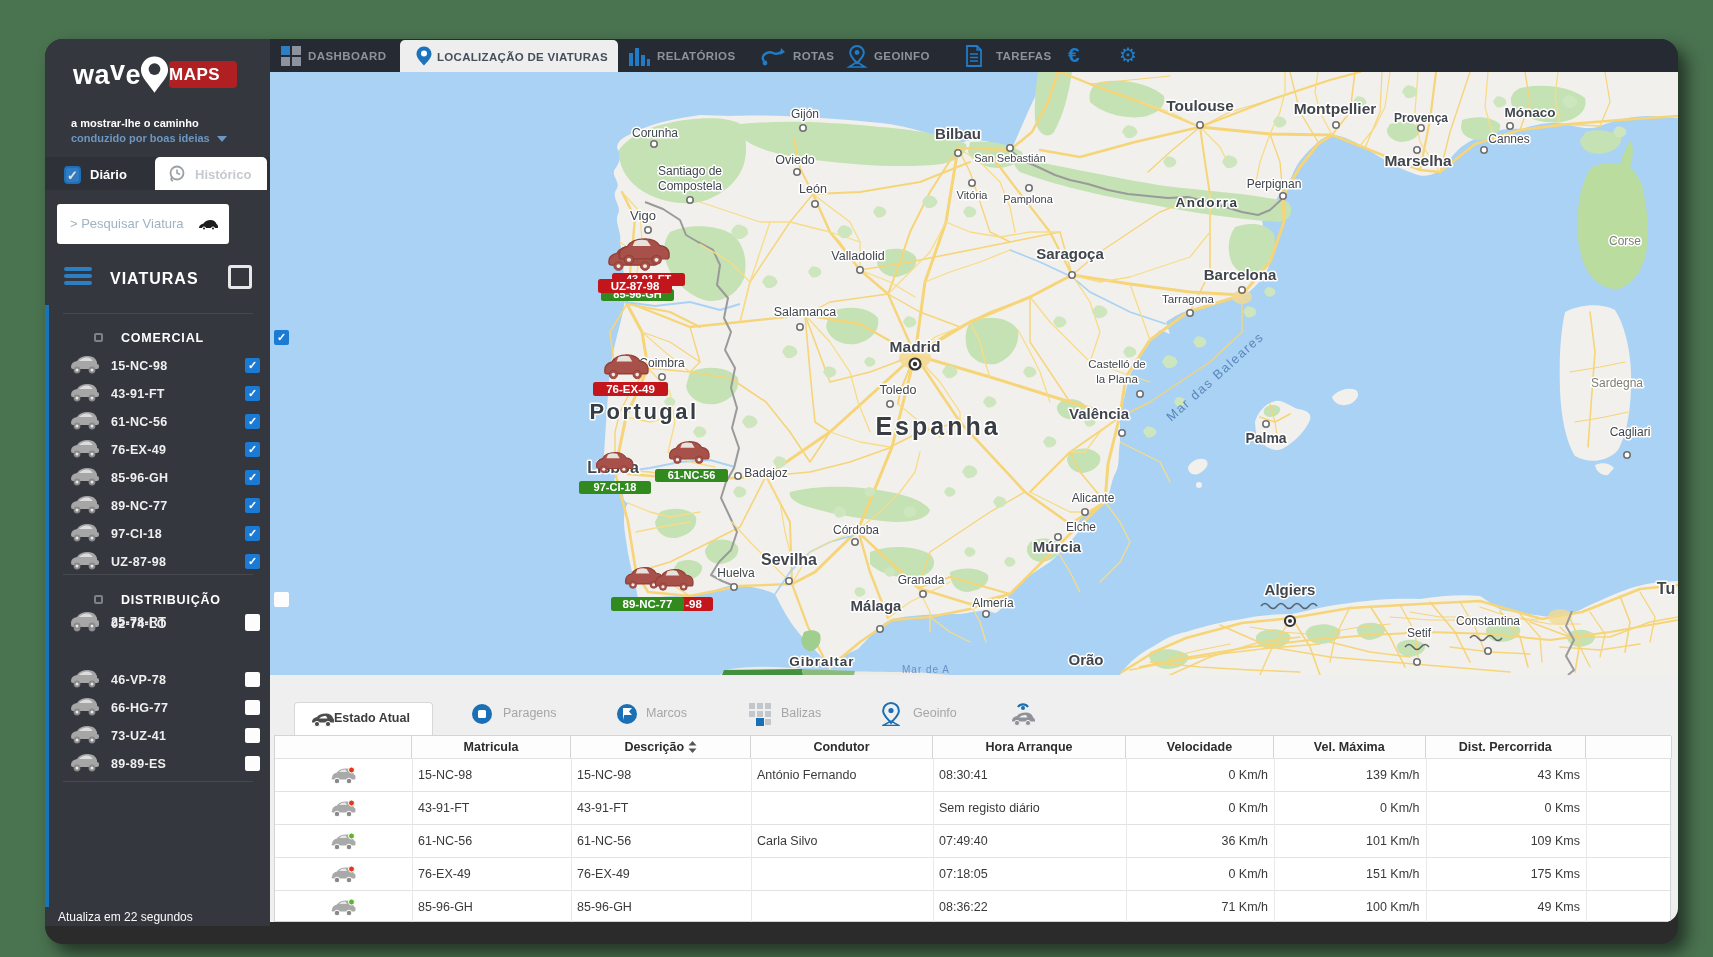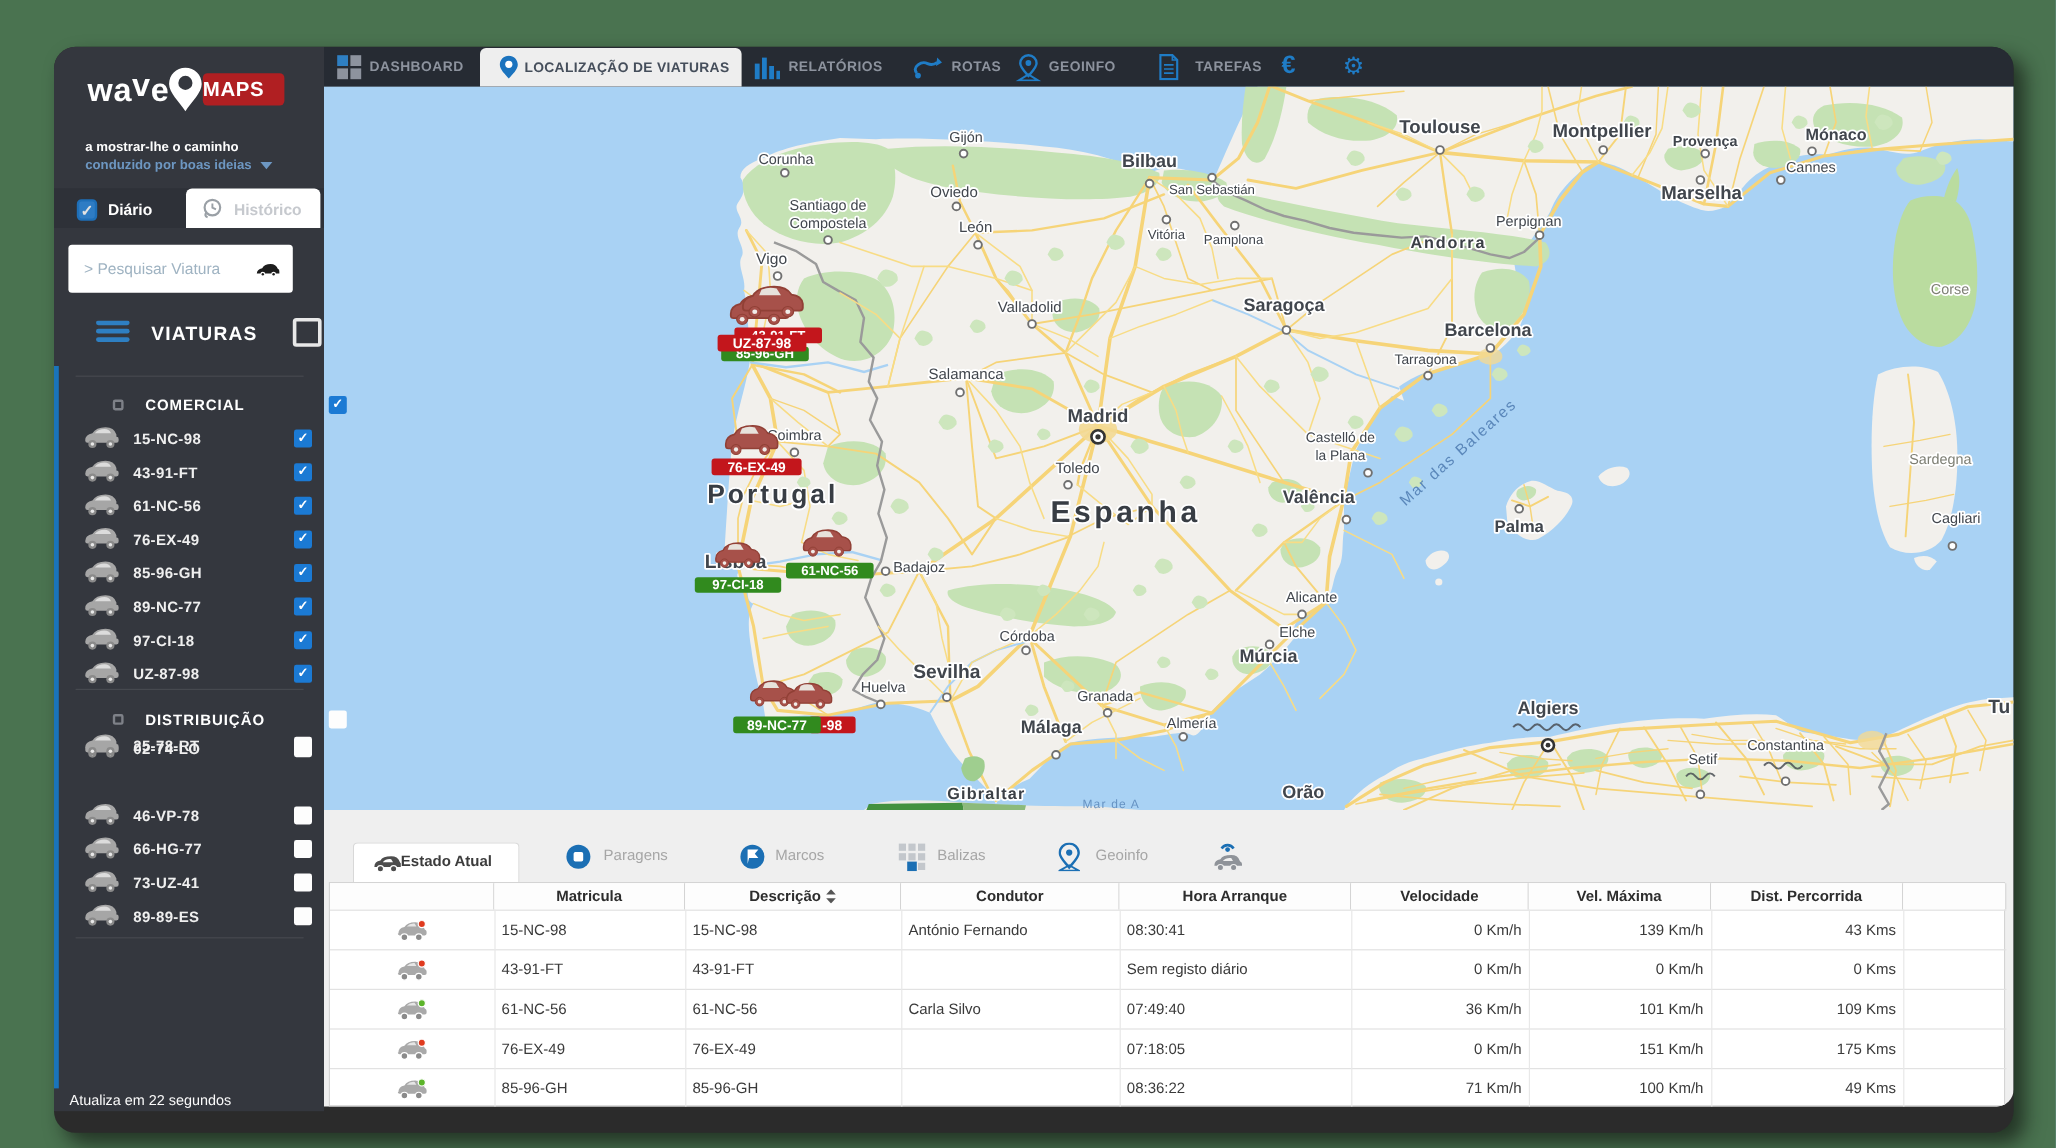--- a/index.html
+++ b/index.html
@@ -13,23 +13,23 @@
 #pin { position:absolute; left:95px; top:16px; }
 #mapsbox { position:absolute; left:124px; top:22px; width:68px; height:27px; background:#b01f22; border-radius:4px; color:#fff; font-weight:bold; font-size:17px; line-height:27px; letter-spacing:0.5px; }
 #tag1 { position:absolute; left:26px; top:78px; color:#fdfdfd; font-size:11px; font-weight:bold; }
 #tag2 { position:absolute; left:26px; top:93px; color:#6d97c2; font-size:11px; font-weight:bold; }
 #tag2 .tri { display:inline-block; width:0; height:0; border-left:5px solid transparent; border-right:5px solid transparent; border-top:6px solid #6d97c2; margin-left:7px; }
 #tabrow { position:absolute; left:0; top:118px; width:225px; height:33px; background:#2e3138; }
 #cb-diario { position:absolute; left:19px; top:9px; width:17px; height:18px; border:2px solid #1e6fb8; background:#2e7cc4; border-radius:4px; color:#e3e3e3; font-size:13px; text-align:center; line-height:15px; font-weight:bold; }
 #tab-diario-txt { position:absolute; left:45px; top:10px; color:#fff; font-weight:bold; font-size:13px; }
 #tab-hist { position:absolute; left:110px; top:0; width:112px; height:33px; background:#fff; border-radius:5px 5px 0 0; }
 #tab-hist span { position:absolute; left:40px; top:10px; color:#c6c9ce; font-weight:bold; font-size:13px; }
-#searchbox { position:absolute; left:12px; top:165px; width:187px; height:40px; background:#fff; border-radius:3px; }
+#searchbox { position:absolute; left:12px; top:165px; width:172px; height:40px; background:#fff; border-radius:3px; }
 #searchbox .ph { position:absolute; left:13px; top:12px; color:#9fb3c2; font-size:13px; }
-#viat { position:absolute; left:16px; top:226px; width:225px; height:30px;padding-left:20px; }
+#viat { position:absolute; left:0; top:226px; width:225px; height:30px;padding-left:20px; }
 #viat .txt { position:absolute; left:65px; top:5px; color:#fff; font-weight:bold; font-size:16px; letter-spacing:1px; }
 #viat .box { position:absolute; left:183px; top:0px; width:24px; height:24px; border:3px solid #e8e8e8; border-radius:3px; }
 .sdiv { position:absolute; left:18px; width:190px; height:1px; background:#46494f; }
 .grp { position:absolute; left:0; width:225px; height:20px;margin-left:29px; }
 .grp .gic { position:absolute; left:20px; top:4px; width:9px; height:9px; border:2px solid #7e8188; border-radius:2px; }
 .grp .gtx { position:absolute; left:47px; top:2px; color:#fff; font-weight:bold; font-size:12.5px; letter-spacing:0.8px; }
 .row { position:absolute; left:0; width:225px; height:28px; }
 .row .vtx { position:absolute; left:66px; top:7px; color:#efefef; font-weight:bold; font-size:12.5px; letter-spacing:0.3px; }
 .cbc { position:absolute; left:200px; width:15px; height:15px; background:#1b7ad4; border-radius:2px; color:#fff; font-size:11px; font-weight:bold; text-align:center; line-height:15px; }
 .cbu { position:absolute; left:200px; width:15px; height:15px; background:#fdfdfd; border-radius:2px; }

